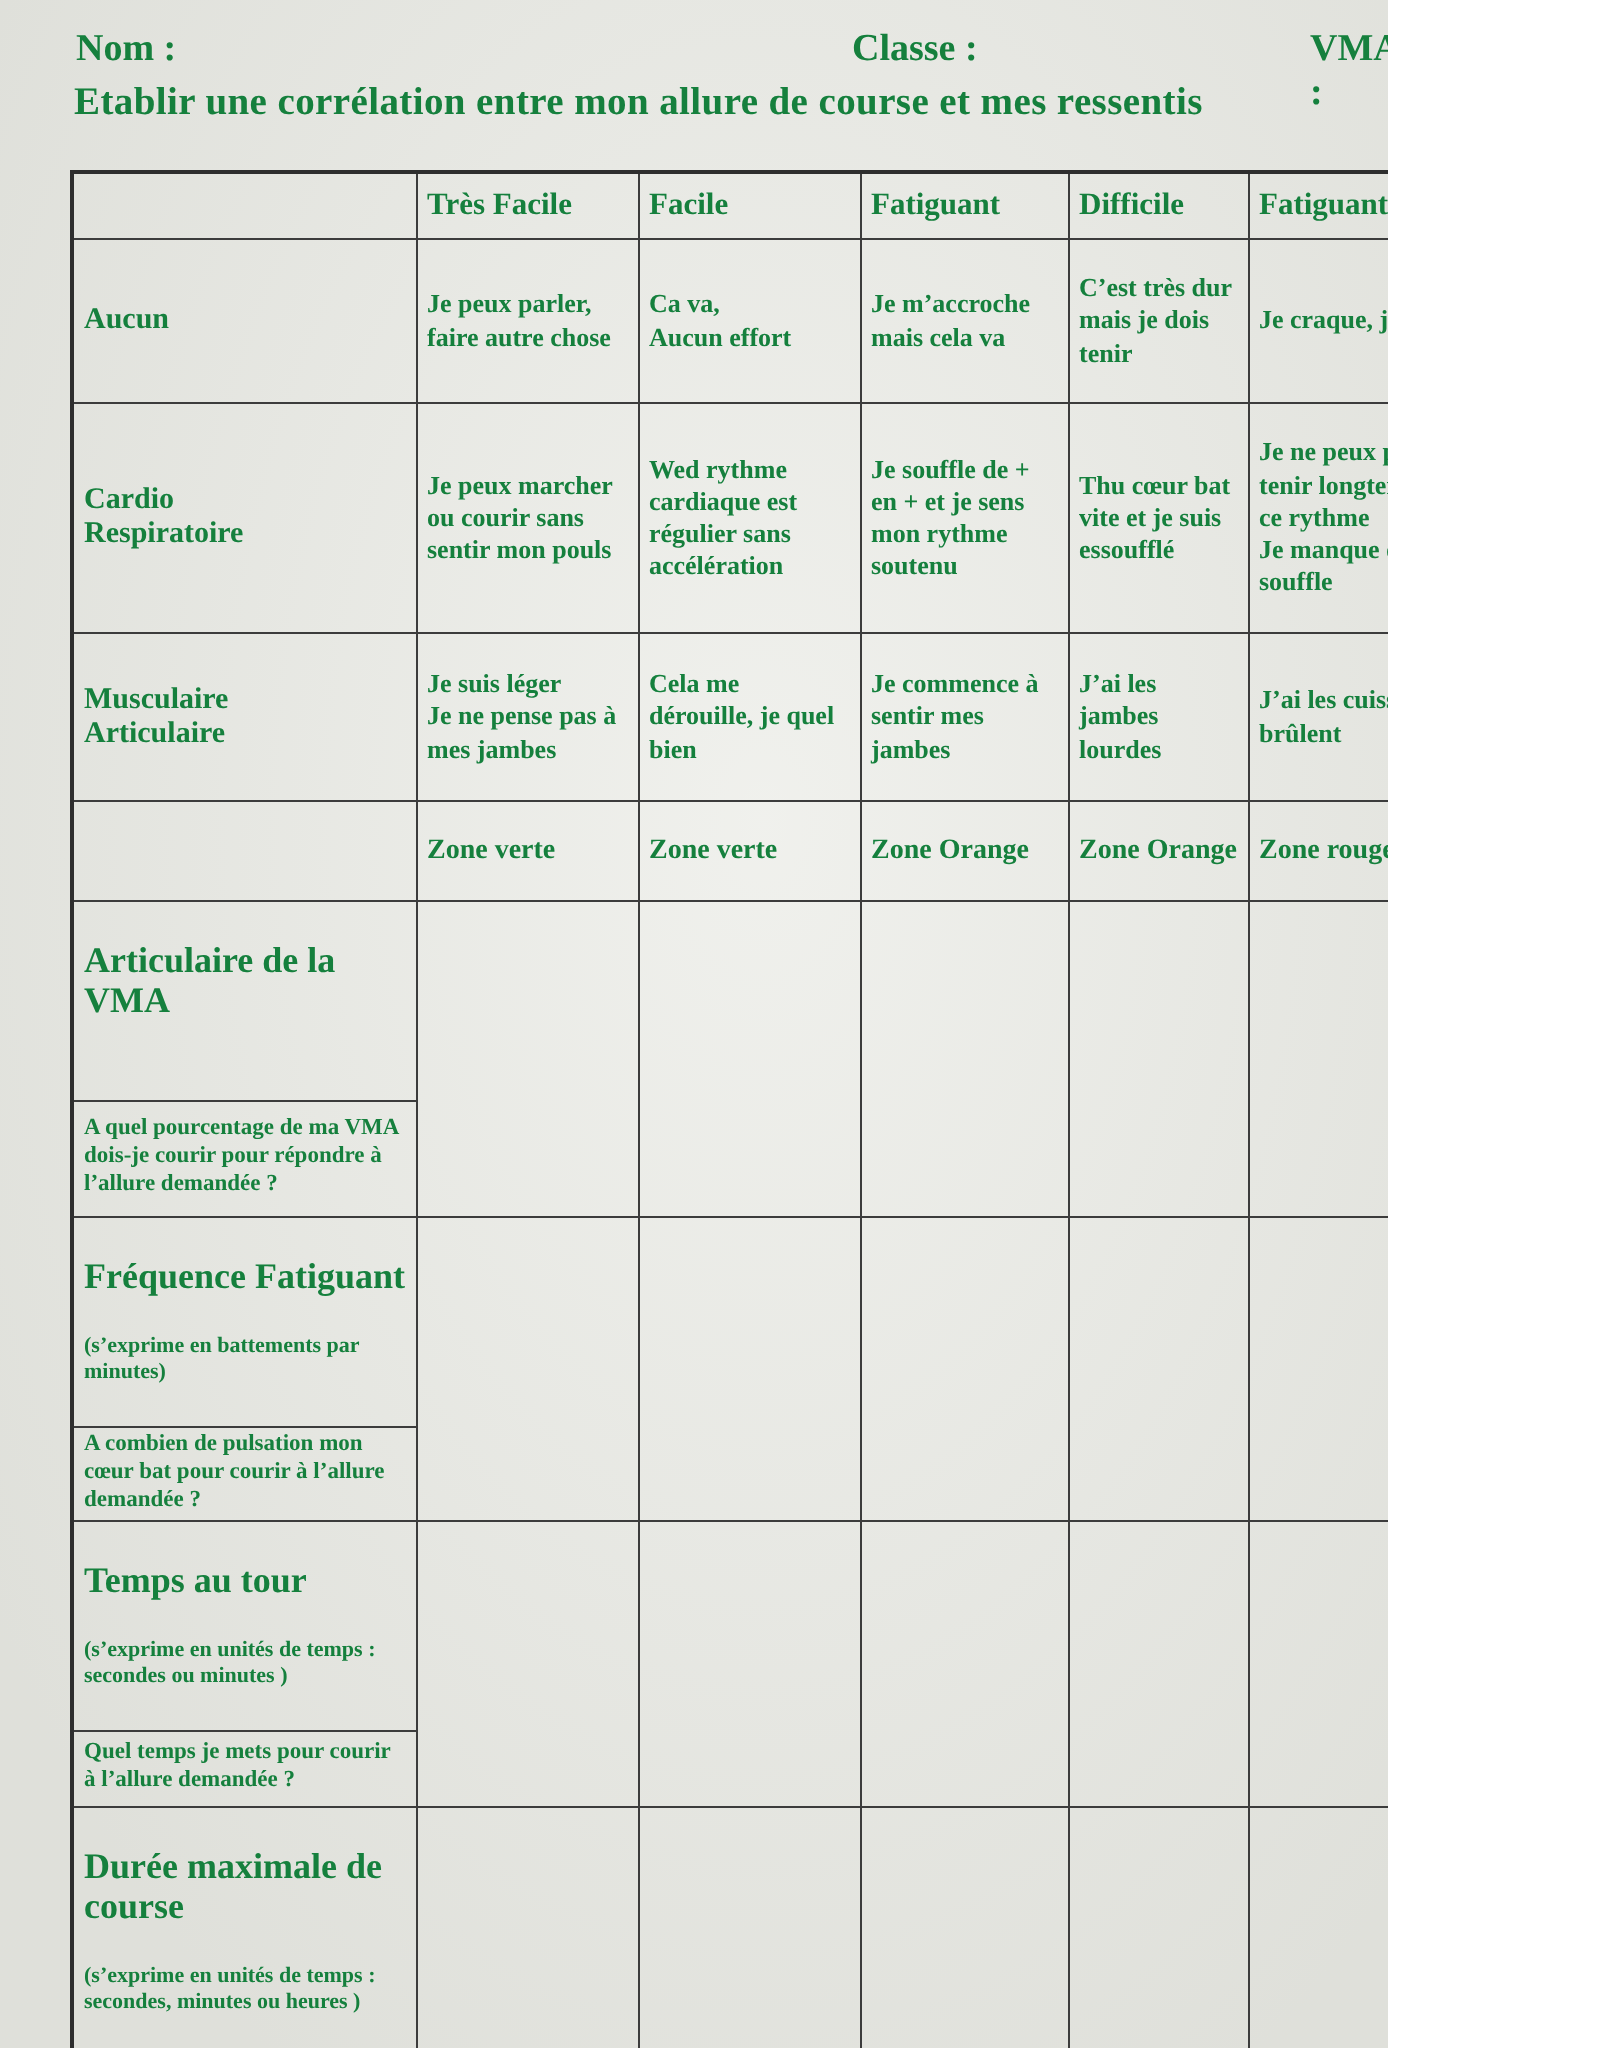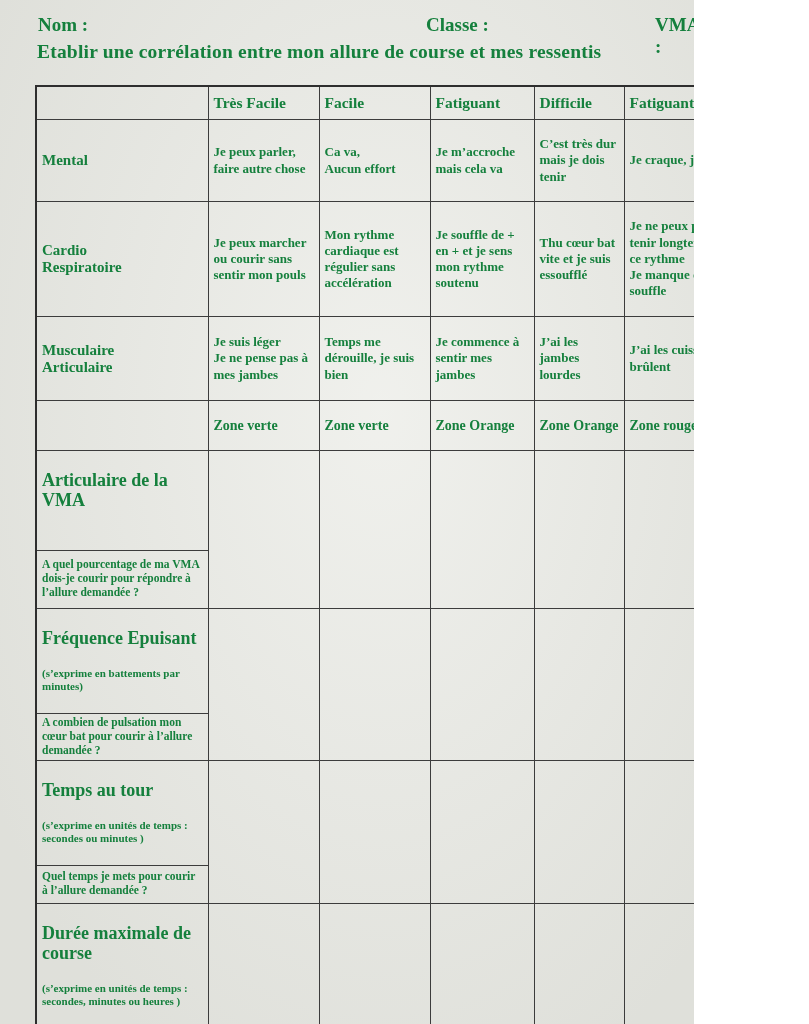--- a/index.html
+++ b/index.html
@@ -74,46 +74,46 @@
         <tr style="height:30px">
       <td class="blank"></td>
       <td class="colhead">Très Facile</td>
       <td class="colhead">Facile</td>
       <td class="colhead">Fatiguant</td>
       <td class="colhead">Difficile</td>
       <td class="colhead">Fatiguant</td>
     </tr>
 
     <tr style="height:82px">
-      <td class="rowlabel">Mental</td>
+      <td class="rowlabel">Aucun</td>
       <td class="feel">Je peux parler, faire autre chose</td>
       <td class="feel">Ca va,
 Aucun effort</td>
       <td class="feel">Je m’accroche mais cela va</td>
       <td class="feel">C’est très dur mais je dois tenir</td>
       <td class="feel">Je craque, j’arrête</td>
     </tr>
 
     <tr style="height:115px">
       <td class="rowlabel">Cardio
 Respiratoire</td>
       <td class="feel">Je peux marcher ou courir sans sentir mon pouls</td>
-      <td class="feel">Mon rythme cardiaque est régulier sans accélération</td>
+      <td class="feel">Wed rythme cardiaque est régulier sans accélération</td>
       <td class="feel">Je souffle de + en + et je sens mon rythme soutenu</td>
       <td class="feel">Thu cœur bat vite et je suis essoufflé</td>
       <td class="feel">Je ne peux pas tenir longtemps à ce rythme
 Je manque de souffle</td>
     </tr>
 
     <tr style="height:84px">
       <td class="rowlabel">Musculaire
 Articulaire</td>
       <td class="feel">Je suis léger
 Je ne pense pas à mes jambes</td>
-      <td class="feel">Temps me dérouille, je suis bien</td>
+      <td class="feel">Cela me dérouille, je quel bien</td>
       <td class="feel">Je commence à sentir mes jambes</td>
       <td class="feel">J’ai les jambes lourdes</td>
       <td class="feel">J’ai les cuisses qui brûlent</td>
     </tr>
 
     <tr style="height:50px">
       <td class="blank"></td>
       <td class="zone">Zone verte</td>
       <td class="zone">Zone verte</td>
       <td class="zone">Zone Orange</td>
@@ -131,21 +131,21 @@
       <td rowspan="2" class="blank"></td>
       <td rowspan="2" class="blank"></td>
       <td rowspan="2" class="blank"></td>
     </tr>
     <tr style="height:58px">
       <td class="secq">A quel pourcentage de ma VMA dois-je courir pour répondre à l’allure demandée ?</td>
     </tr>
 
     <tr style="height:69px">
       <td class="seclabel">
-        <div class="sec-title">Fréquence Epuisant</div>
+        <div class="sec-title">Fréquence Fatiguant</div>
         <div class="sec-sub">(s’exprime en battements par minutes)</div>
       </td>
       <td rowspan="2" class="blank"></td>
       <td rowspan="2" class="blank"></td>
       <td rowspan="2" class="blank"></td>
       <td rowspan="2" class="blank"></td>
       <td rowspan="2" class="blank"></td>
     </tr>
     <tr style="height:47px">
       <td class="secq">A combien de pulsation mon cœur bat pour courir à l’allure demandée ?</td>

